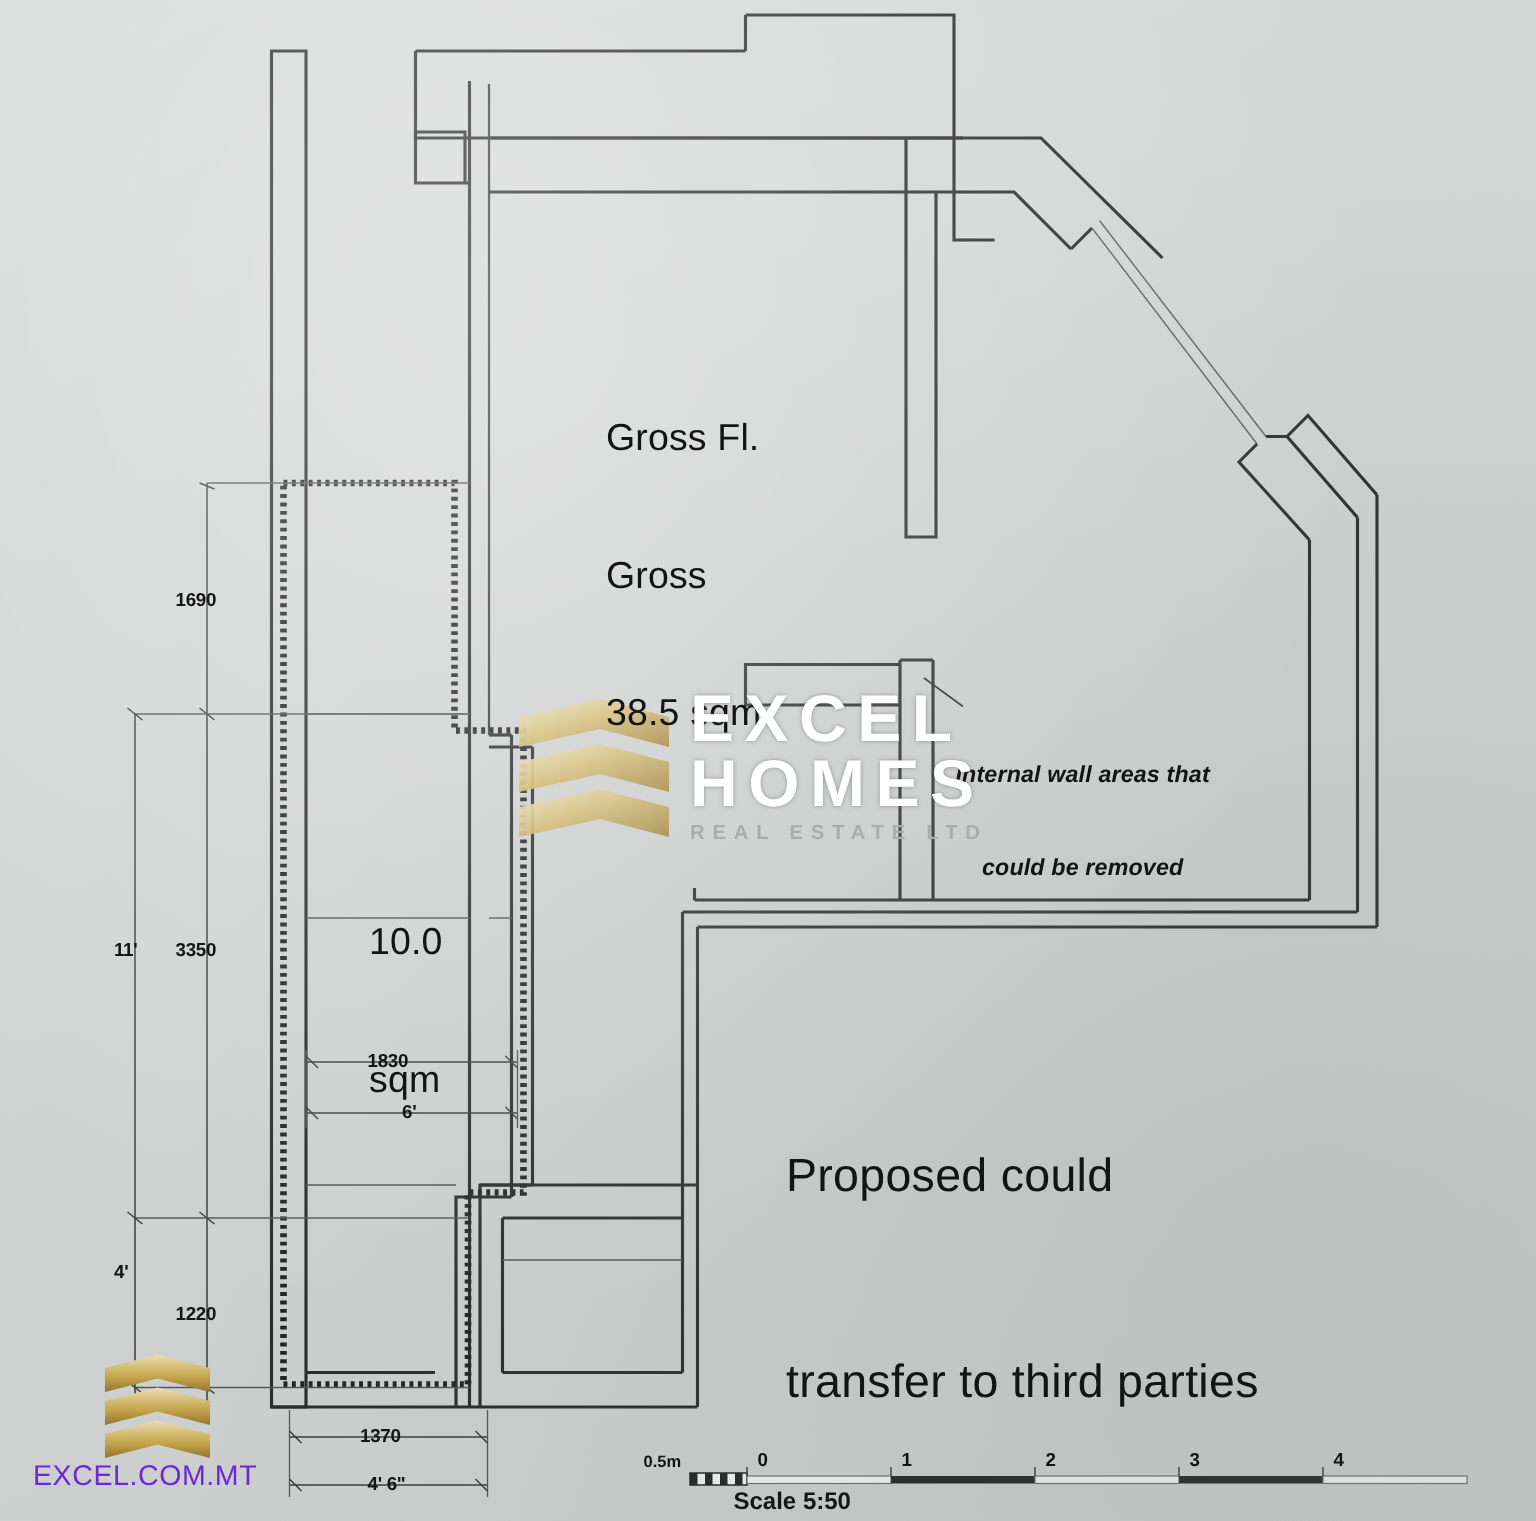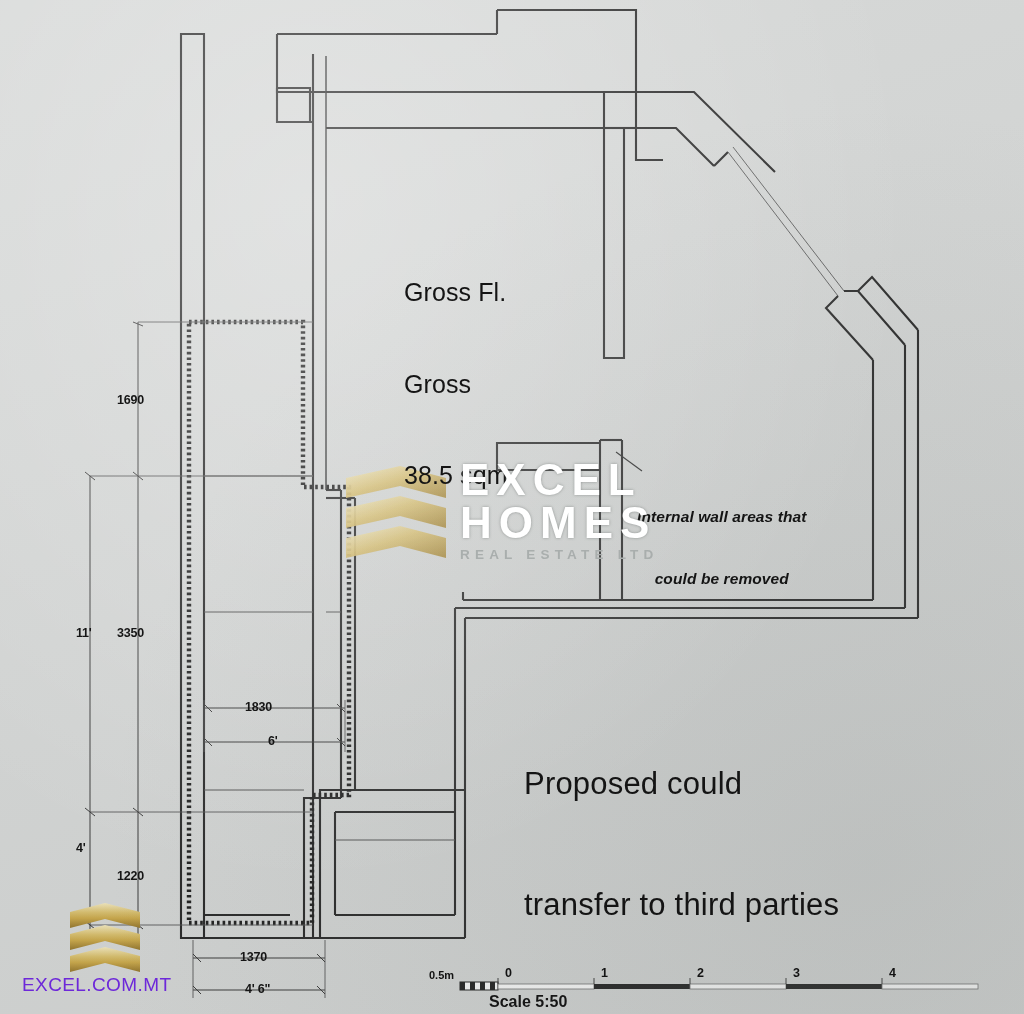--- a/index.html
+++ b/index.html
@@ -305,29 +305,33 @@
   </svg>
 
   <div id="paper-grain"></div>
 
   <div class="txt area-label" style="left:404px; top:216px;">
     <div>Gross Fl.</div>
     <div>Gross</div>
     <div>38.5 sqm</div>
   </div>
 
+  <div class="txt area-label" style="left:246px; top:552px;">
+    <div>10.0</div>
+    <div>sqm</div>
+  </div>
 
   <div class="txt italic-note" style="left:637px; top:470px;">
     <div>Internal wall areas that</div>
     <div style="margin-top:5px;">could be removed</div>
   </div>
 
   <div class="txt big-note" style="left:524px; top:689px;">
     <div>Proposed could</div>
-    <div style="margin-top:8px;text-align:right;">transfer to third parties</div>
+    <div style="margin-top:24px;text-align:right;">transfer to third parties</div>
   </div>
 
   <div class="txt dim-txt" style="left:117px; top:393px;">1690</div>
   <div class="txt dim-txt" style="left:117px; top:626px;">3350</div>
   <div class="txt dim-txt" style="left:117px; top:841px;margin-top:28px;">1220</div>
 
   <div class="txt dim-txt" style="left:76px; top:626px;">11'</div>
   <div class="txt dim-txt" style="left:76px; top:841px;">4'</div>
 
   <div class="txt dim-txt" style="left:245px; top:700px;">1830</div>

